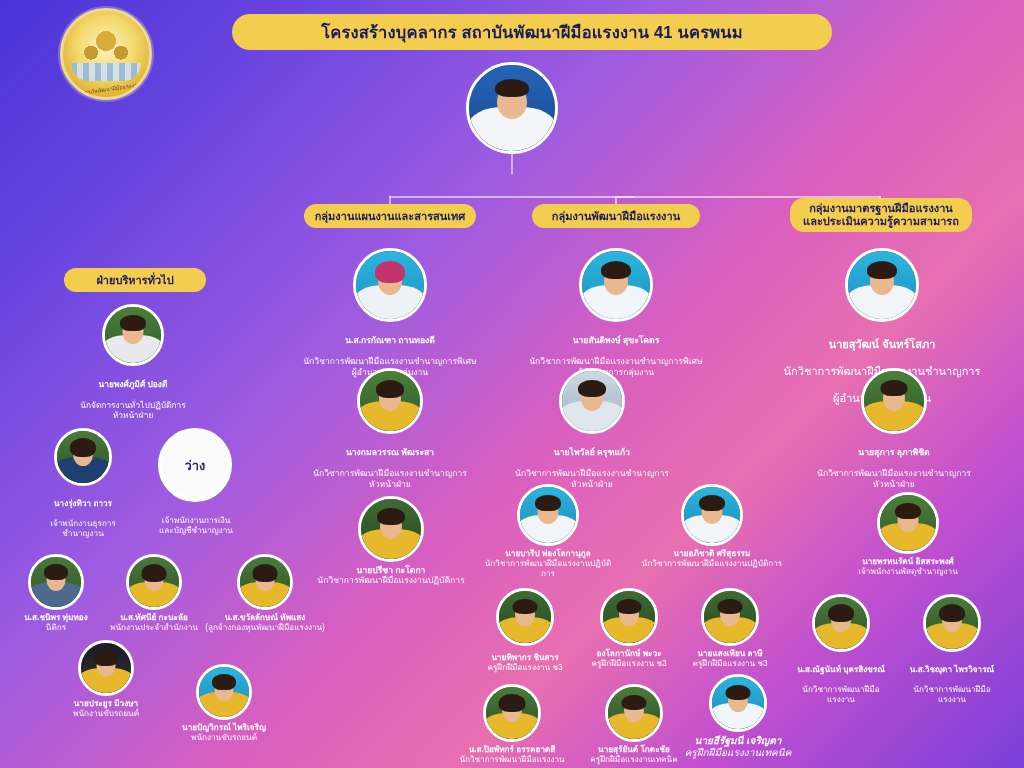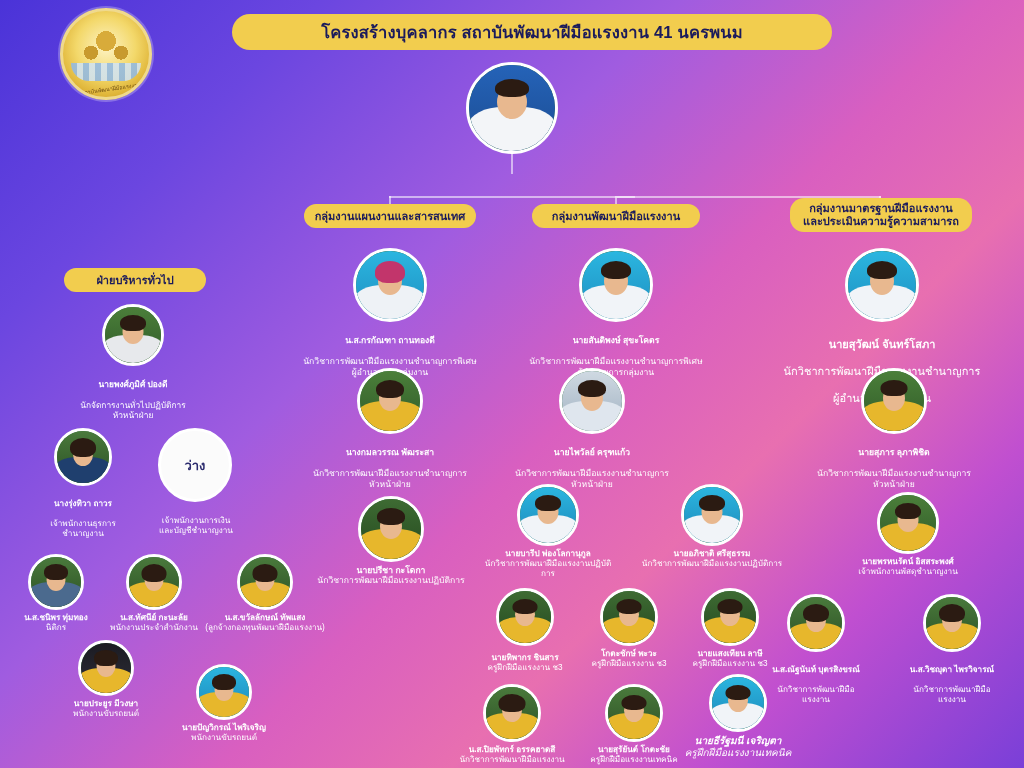--- a/index.html
+++ b/index.html
@@ -244,21 +244,21 @@
   </div>
 
   <div class="person" style="left:570px; top:588px; width:118px;">
     <div class="avatar" style="width:58px;height:58px;">
       <div class="bg" style="background:linear-gradient(#3e6b33,#24491f);"></div>
       <div class="body" style="bottom:0;width:56px;height:26px;background:#e7b72c;"></div>
       <div class="head" style="top:12px;width:20px;height:23px;"></div>
       <div class="hair" style="top:8px;width:25px;height:15px;"></div>
     </div>
     <div class="names" style="font-size:8.2px;">
-      <div class="n-name">โกตะชักษ์  พะวะ</div>
+      <div class="n-name">องโลกานักษ์  พะวะ</div>
       <div class="n-role">ครูฝึกฝีมือแรงงาน ช3</div>
     </div>
   </div>
 
   <div class="person" style="left:668px; top:588px; width:124px;">
     <div class="avatar" style="width:58px;height:58px;">
       <div class="bg" style="background:linear-gradient(#3e6b33,#24491f);"></div>
       <div class="body" style="bottom:0;width:56px;height:26px;background:#e7b72c;"></div>
       <div class="head" style="top:12px;width:20px;height:23px;"></div>
       <div class="hair" style="top:8px;width:25px;height:15px;"></div>
@@ -342,21 +342,21 @@
       <div class="body" style="bottom:0;width:60px;height:28px;background:#e7b72c;"></div>
       <div class="head" style="top:13px;width:21px;height:24px;"></div>
       <div class="hair" style="top:8px;width:26px;height:16px;"></div>
     </div>
     <div class="names" style="font-size:8.2px;">
       <div class="n-name">นายพรหนรัตน์  อิสสระพงศ์</div>
       <div class="n-role">เจ้าพนักงานพัสดุชำนาญงาน</div>
     </div>
   </div>
 
-  <div class="person" style="left:761px; top:594px; width:110px;">
+  <div class="person" style="left:786px; top:594px; width:110px;">
     <div class="avatar" style="width:58px;height:58px;">
       <div class="bg" style="background:linear-gradient(#4a7a3c,#2b5024);"></div>
       <div class="body" style="bottom:0;width:56px;height:26px;background:#e7b72c;"></div>
       <div class="head" style="top:12px;width:20px;height:23px;"></div>
       <div class="hair" style="top:7px;width:26px;height:18px;"></div>
     </div>
     <div class="names" style="font-size:8.2px; white-space:pre-line;">
       <div class="n-name">น.ส.ณัฐนันท์  บุตรสิงขรณ์</div>
       <div class="n-role">นักวิชาการพัฒนาฝีมือ
 แรงงาน</div>

